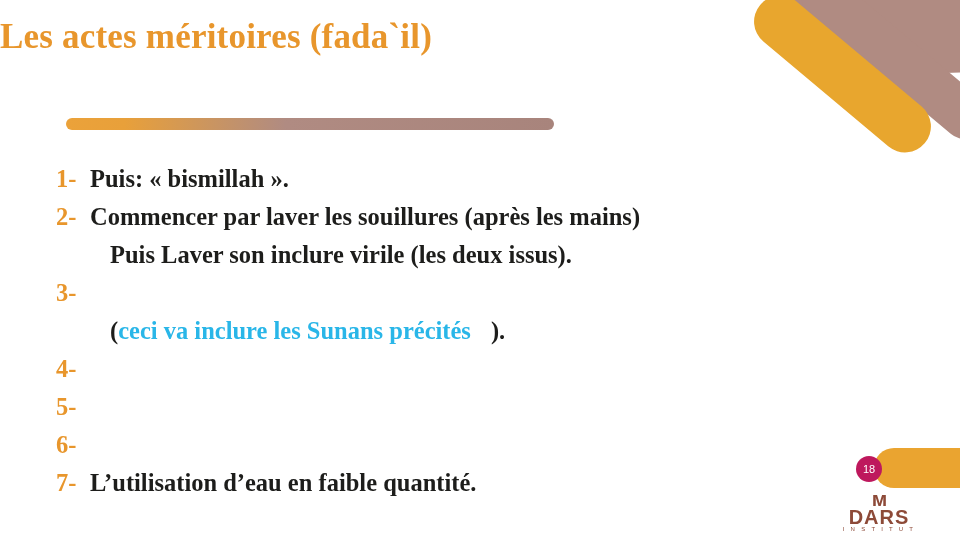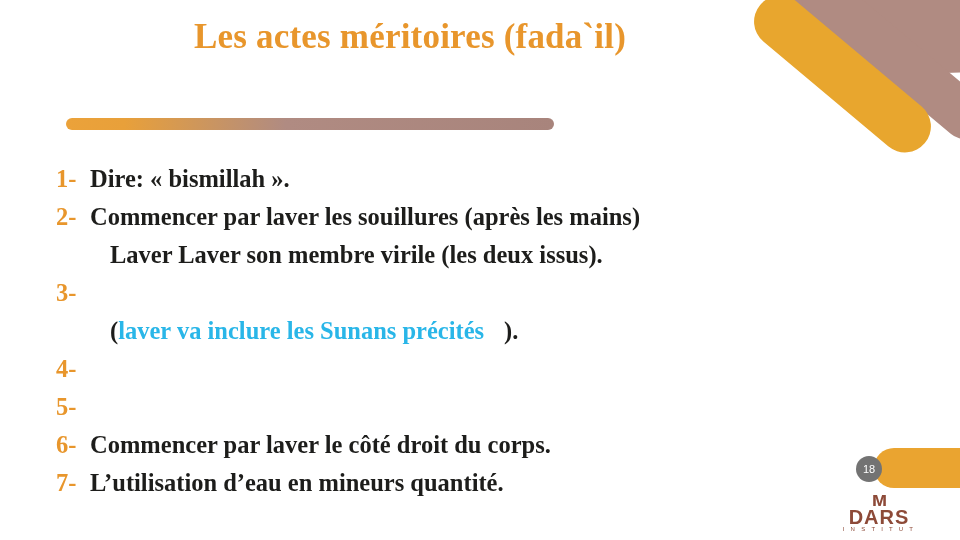--- a/index.html
+++ b/index.html
@@ -63,21 +63,20 @@
     background: #eaa430;
     border-radius: 22px;
   }
 
   
   .title-block {
     position: absolute;
     top: 14px;
     left: 0;
     width: 820px;
-    text-align: center;
   }
   .title-line {
     color: #e8962c;
     font-weight: bold;
     font-size: 35px;
     line-height: 46px;
     letter-spacing: 0.2px;
   }
 
   
@@ -128,21 +127,21 @@
   }
 
   
   .page-num {
     position: absolute;
     right: 78px;
     bottom: 58px;
     width: 26px;
     height: 26px;
     border-radius: 50%;
-    background: #737373;
+    background: #be185d;
     color: #ffffff;
     font-family: "Liberation Sans", sans-serif;
     font-size: 11px;
     display: flex;
     align-items: center;
     justify-content: center;
   }
 
   
   .logo {
@@ -185,58 +184,57 @@
   <div class="title-block">
     <div class="title-line">Les actes méritoires (fada`il)</div>
   </div>
 
   <div class="rule"></div>
 
   <div class="list">
 
     <div class="item">
       <span class="num">1-</span>
-      <span class="txt">Dire: « bismillah ».</span>
+      <span class="txt">Puis: « bismillah ».</span>
     </div>
 
     <div class="item">
       <span class="num">2-</span>
       <span class="txt">Commencer par laver les souillures (après les mains)</span>
     </div>
 
     <div class="item cont">
-      <span class="txt">Laver Laver son membre virile (les deux issus).</span>
+      <span class="txt">Puis Laver son inclure virile (les deux issus).</span>
     </div>
 
     <div class="item">
       <span class="num">3-</span>
     </div>
 
     <div class="item cont">
       <span class="txt">(</span>
-        <span class="highlight">laver va inclure les Sunans précités</span>
+        <span class="highlight">ceci va inclure les Sunans précités</span>
         <span class="txt">).</span>
     </div>
 
     <div class="item">
       <span class="num">4-</span>
     </div>
 
     <div class="item">
       <span class="num">5-</span>
     </div>
 
     <div class="item">
       <span class="num">6-</span>
-      <span class="txt">Commencer par laver le côté droit du corps.</span>
     </div>
 
     <div class="item">
       <span class="num">7-</span>
-      <span class="txt">L’utilisation d’eau en mineurs quantité.</span>
+      <span class="txt">L’utilisation d’eau en faible quantité.</span>
     </div>
 
   </div>
 
   <div class="page-num">18</div>
 
   <div class="logo">
     <div class="logo-mark">ᴍ</div>
     <div class="logo-name">DARS</div>
     <div class="logo-sub">I N S T I T U T</div>

